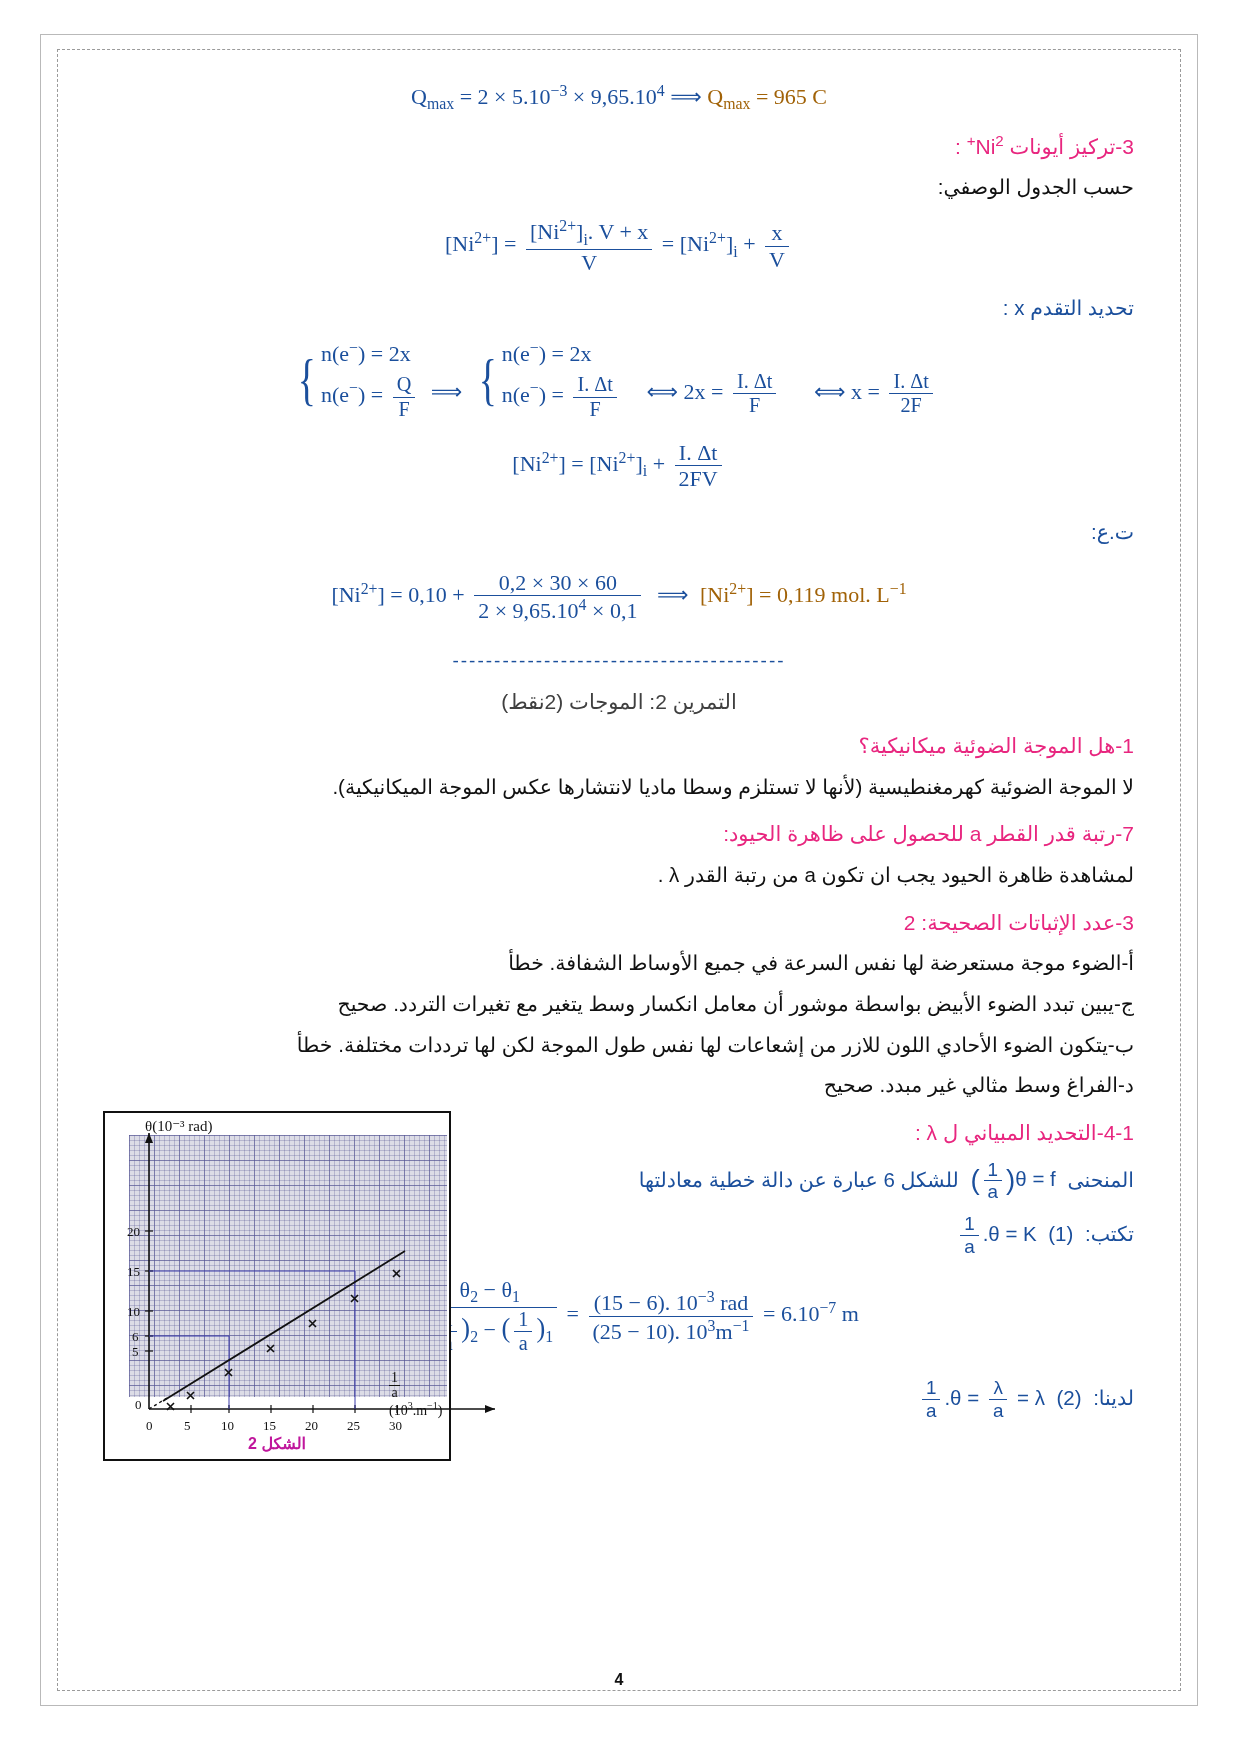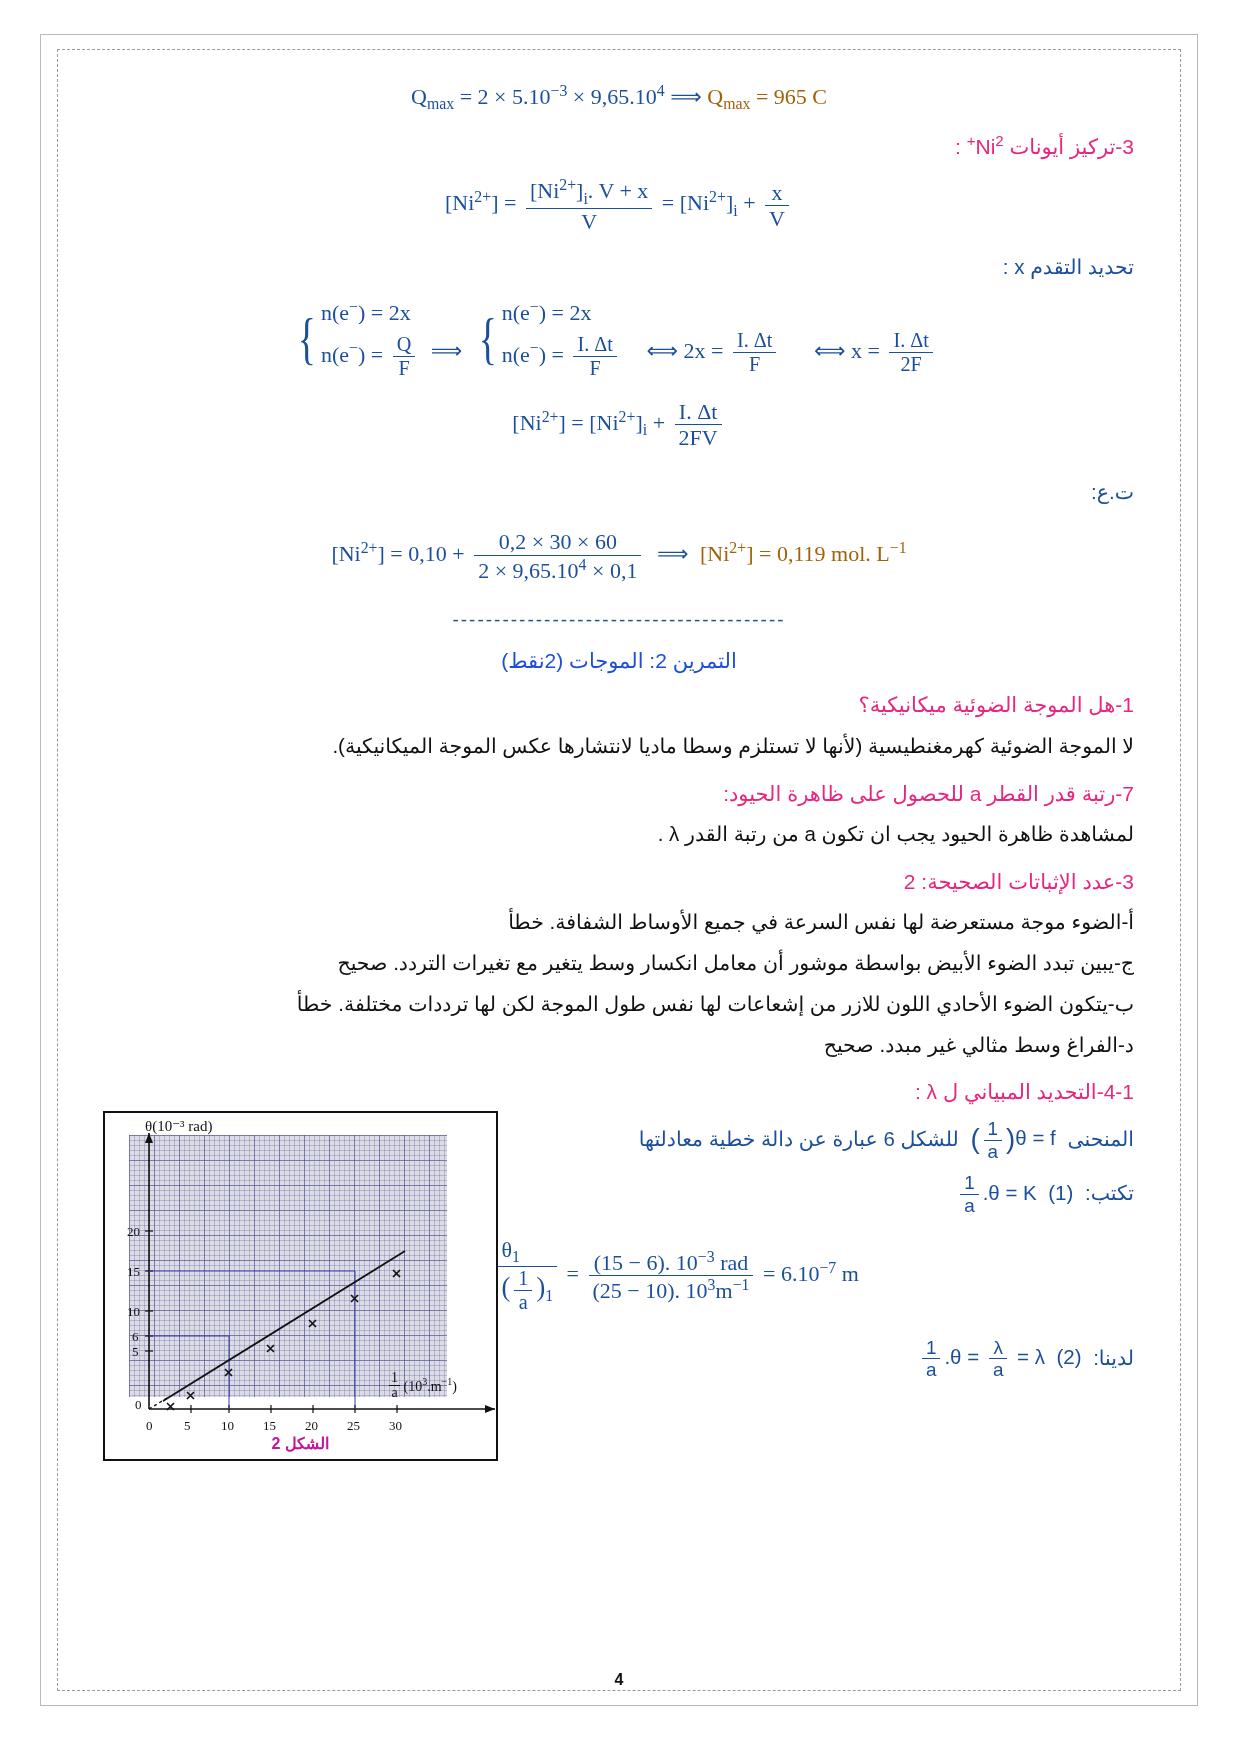--- a/index.html
+++ b/index.html
@@ -85,21 +85,21 @@
 
   .sep {
     text-align: center;
     color: #1b4f9c;
     letter-spacing: 2px;
     margin-top: 26px;
     font-size: 19px;
   }
   .ex-title {
     text-align: center;
-    color: #1d4ed8;
+    color: #404040;
     font-size: 21px;
     margin-top: 18px;
     direction: rtl;
   }
 
   .brace-sys {
     display: inline-flex;
     align-items: center;
     direction: ltr;
   }
@@ -112,21 +112,21 @@
     display: inline-block;
   }
   .sys-lines { display: inline-block; text-align: left; }
   .sys-lines > div { padding: 3px 0; }
 
   
   .figure {
     position: absolute;
     left: 62px;
     top: 1076px;
-    width: 395px;
+    width: 348px;
     height: 350px;
     border: 2px solid #111;
     background: #ffffff;
     box-sizing: border-box;
   }
   .grid-bg {
     position: absolute;
     left: 24px;
     top: 22px;
     width: 318px;
@@ -189,20 +189,21 @@
         <span> × 9,65.10</span><span class="sup">4</span>
         <span> ⟹ </span>
         <span class="res">Q<span class="sub">max</span> = 965 C</span>
       </span>
     </div>
 
     <div class="rtl q-head">
       <span>3-تركيز أيونات </span><span class="ltr">Ni<span class="sup">2+</span></span><span> :</span>
     </div>
 
+    <div class="rtl para">حسب الجدول الوصفي:</div>
 
     <div class="eq" style="margin-top:14px">
       [Ni<span class="sup">2+</span>] =
       <span class="frac">
         <span class="num">[Ni<span class="sup">2+</span>]<span class="sub">i</span>. V + x</span>
         <span class="den">V</span>
       </span>
       = [Ni<span class="sup">2+</span>]<span class="sub">i</span> +
       <span class="frac"><span class="num">x</span><span class="den">V</span></span>
     </div>

